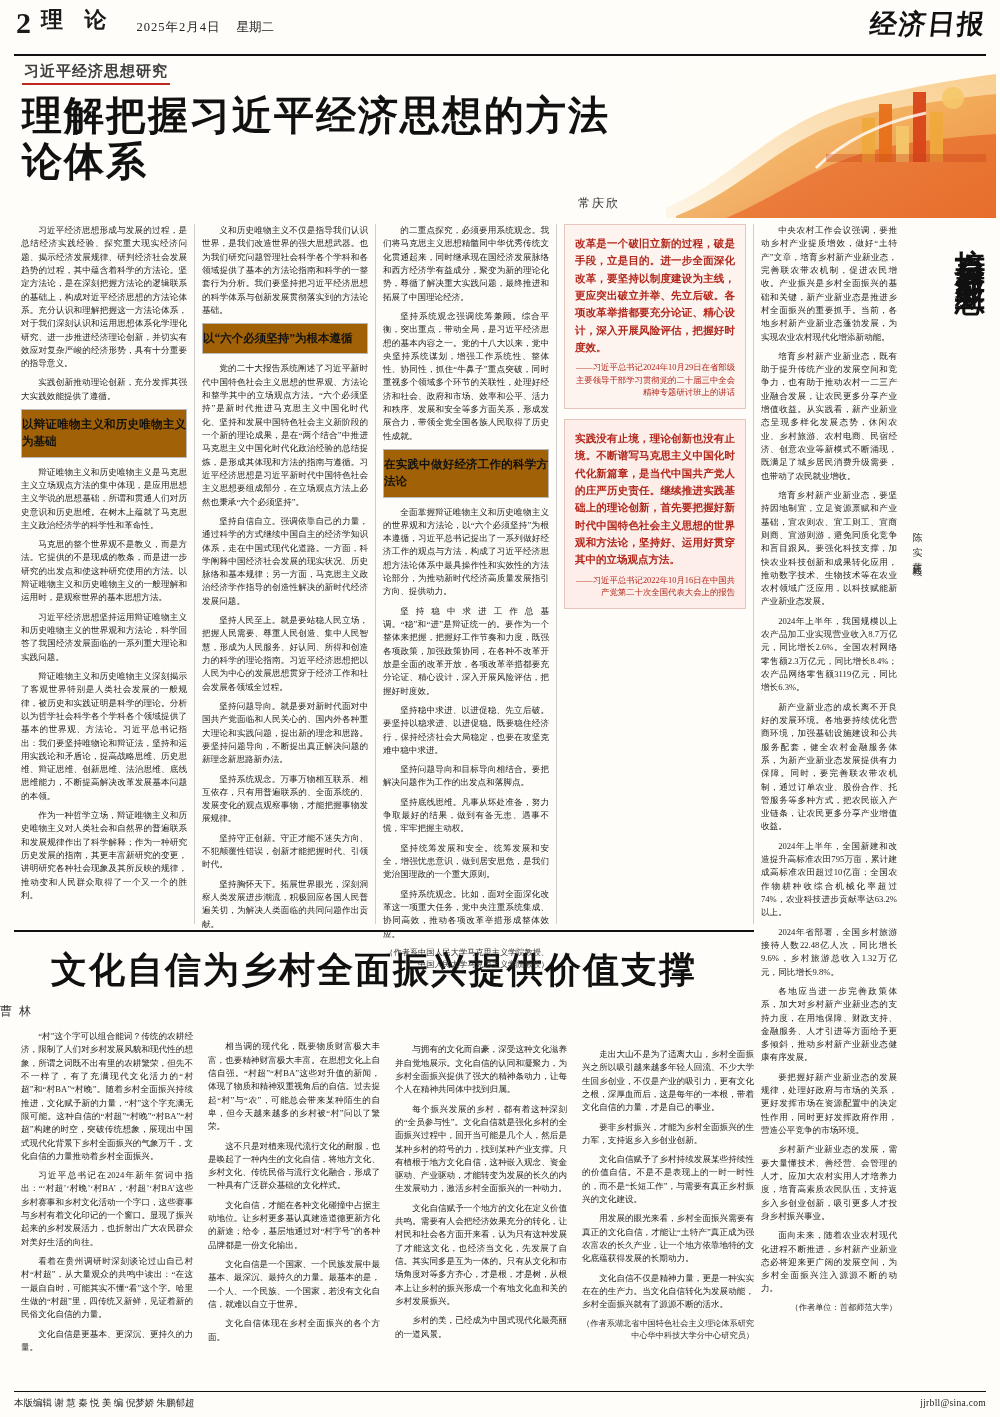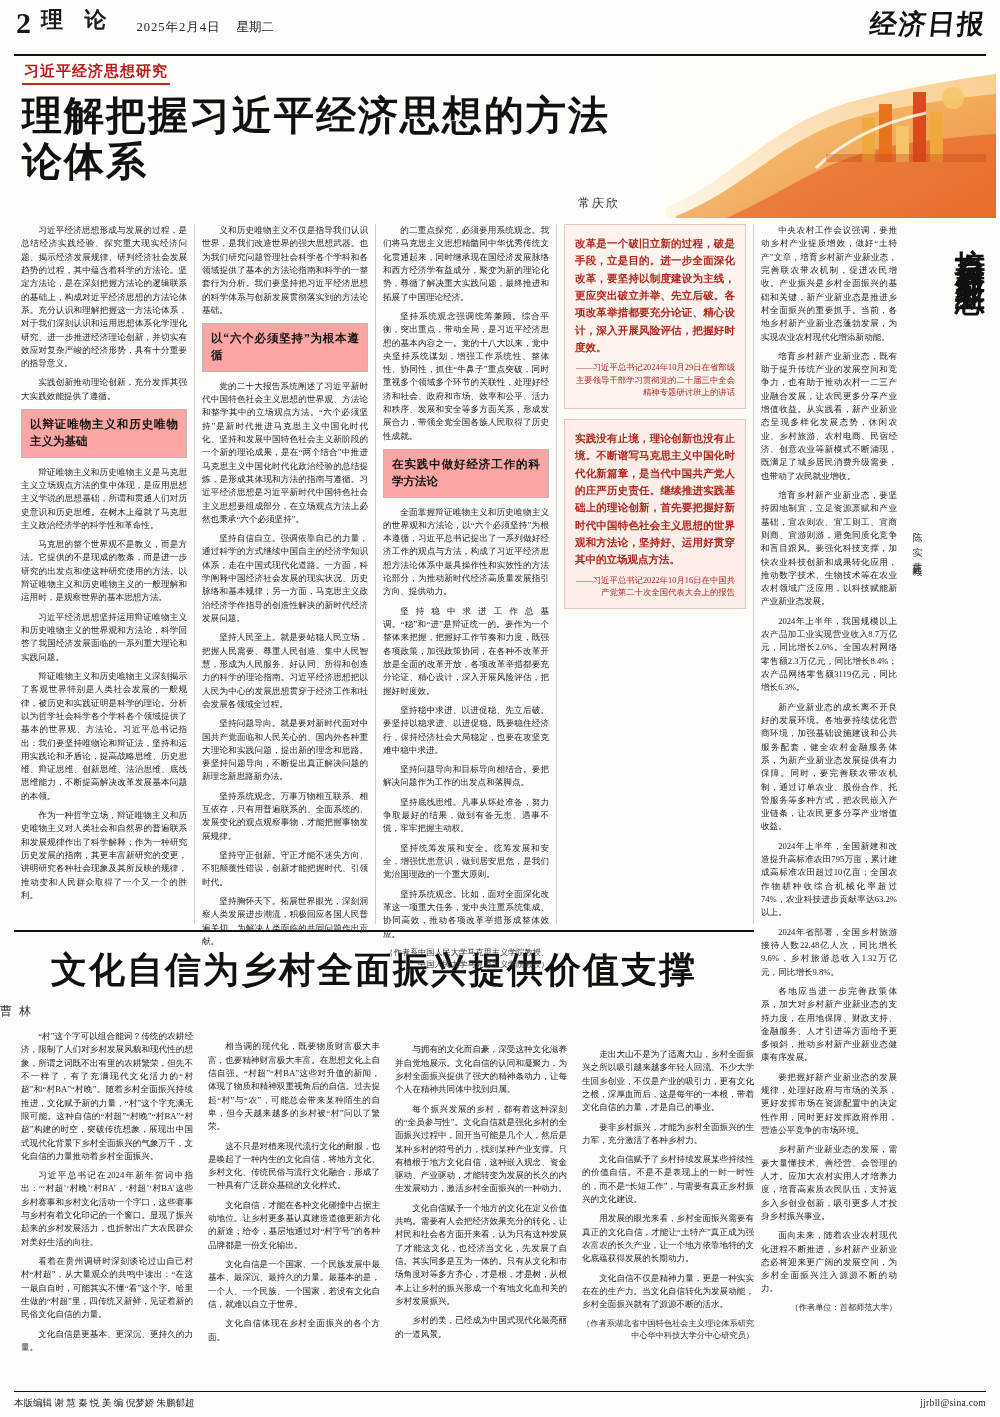--- a/index.html
+++ b/index.html
@@ -44,21 +44,21 @@
     font-family:"Liberation Serif",serif;
     transform:skewX(-6deg);
   }
   .rule-main{
     border-top:2px solid #111;
     margin:2px 14px 0 14px;
   }
   
   .col-label{
     display:inline-block;
-    color:#b91c1c;font-weight:bold;font-size:15px;
+    color:#404040;font-weight:bold;font-size:15px;
     border-bottom:2px solid #c0281e;
     padding:0 2px 2px 2px;
     margin:6px 0 0 22px;
     letter-spacing:1px;
   }
   .main-title{
     margin:8px 0 0 0;
     font-size:40px;font-weight:bold;
     letter-spacing:2px;
     color:#111;
@@ -88,28 +88,28 @@
     line-height:1.55;
     text-align:justify;
     color:#1d1d1d;
     padding:0 7px;
     box-sizing:border-box;
   }
   .tcol p{margin:0 0 6px 0;text-indent:2em;}
   .sep{width:1px;background:#cfcfcf;}
   .subhead{
     border:1px solid #b9b9b9;
-    padding:6px 8px;
+    padding:6px 0;
     margin:4px 0 8px 0;
     font-weight:bold;
     font-size:11.5px;
     line-height:1.5;
     text-indent:0;
     color:#111;
-    background:#fca5a5;
+    background:#a16207;
   }
   
   .quotebox{
     background:#fdf3ef;
     border:1px solid #e6c6bb;
     padding:10px 10px 8px 10px;
     margin:0 0 10px 0;
     font-size:10.5px;
     line-height:1.65;
     color:#b3261a;
@@ -322,21 +322,21 @@
     <div class="sep"></div>
     <div class="tcol" style="width:186px;">
       <p>与拥有的文化而自豪，深受这种文化滋养并自觉地展示。文化自信的认同和凝聚力，为乡村全面振兴提供了强大的精神条动力，让每个人在精神共同体中找到归属。</p>
       <p>每个振兴发展的乡村，都有着这种深刻的“全员参与性”。文化自信就是强化乡村的全面振兴过程中，回开当可能是几个人，然后是某种乡村的符号的力，找到某种产业支撑。只有植根于地方文化自信，这种嵌入观念、资金驱动、产业驱动，才能转变为发展的长久的内生发展动力，激活乡村全面振兴的一种动力。</p>
       <p>文化自信赋予一个地方的文化在定义价值共鸣。需要有人会把经济效果充分的转化，让村民和社会各方面开来看，认为只有这种发展了才能这文化，也经济当文化，先发展了自信。其实同多是互为一体的。只有从文化和市场角度对等多方齐心，才是根，才是树，从根本上让乡村的振兴形成一个有地文化血和关的乡村发展振兴。</p>
       <p>乡村的美，已经成为中国式现代化最亮丽的一道风景。</p>
     </div>
     <div class="sep"></div>
     <div class="tcol" style="width:186px;">
       <p>走出大山不是为了适离大山，乡村全面振兴之所以吸引越来越多年轻人回流、不少大学生回乡创业，不仅是产业的吸引力，更有文化之根，深厚血而后，这是每年的一本根，带着文化自信的力量，才是自己的事业。</p>
-      <p>要非乡村振兴，才能为乡村全面振兴的生力军，充分激活了各种乡村力。</p>
+      <p>要非乡村振兴，才能为乡村全面振兴的生力军，支持返乡入乡创业创新。</p>
       <p>文化自信赋予了乡村持续发展某些持续性的价值自信。不是不是表现上的一时一时性的，而不是“长短工作”，与需要有真正乡村振兴的文化建设。</p>
       <p>用发展的眼光来看，乡村全面振兴需要有真正的文化自信，才能让“土特产”真正成为强农富农的长久产业，让一个地方依靠地特的文化底蕴获得发展的长期动力。</p>
       <p>文化自信不仅是精神力量，更是一种实实在在的生产力。当文化自信转化为发展动能，乡村全面振兴就有了源源不断的活水。</p>
       <div class="author-note">（作者系湖北省中国特色社会主义理论体系研究中心华中科技大学分中心研究员）</div>
     </div>
   </div>
 
   
   <div class="footer-bar">
     <div class="footer-left">本版编辑 谢 慧 秦 悦 美 编 倪梦娇 朱鹏郁超</div>

